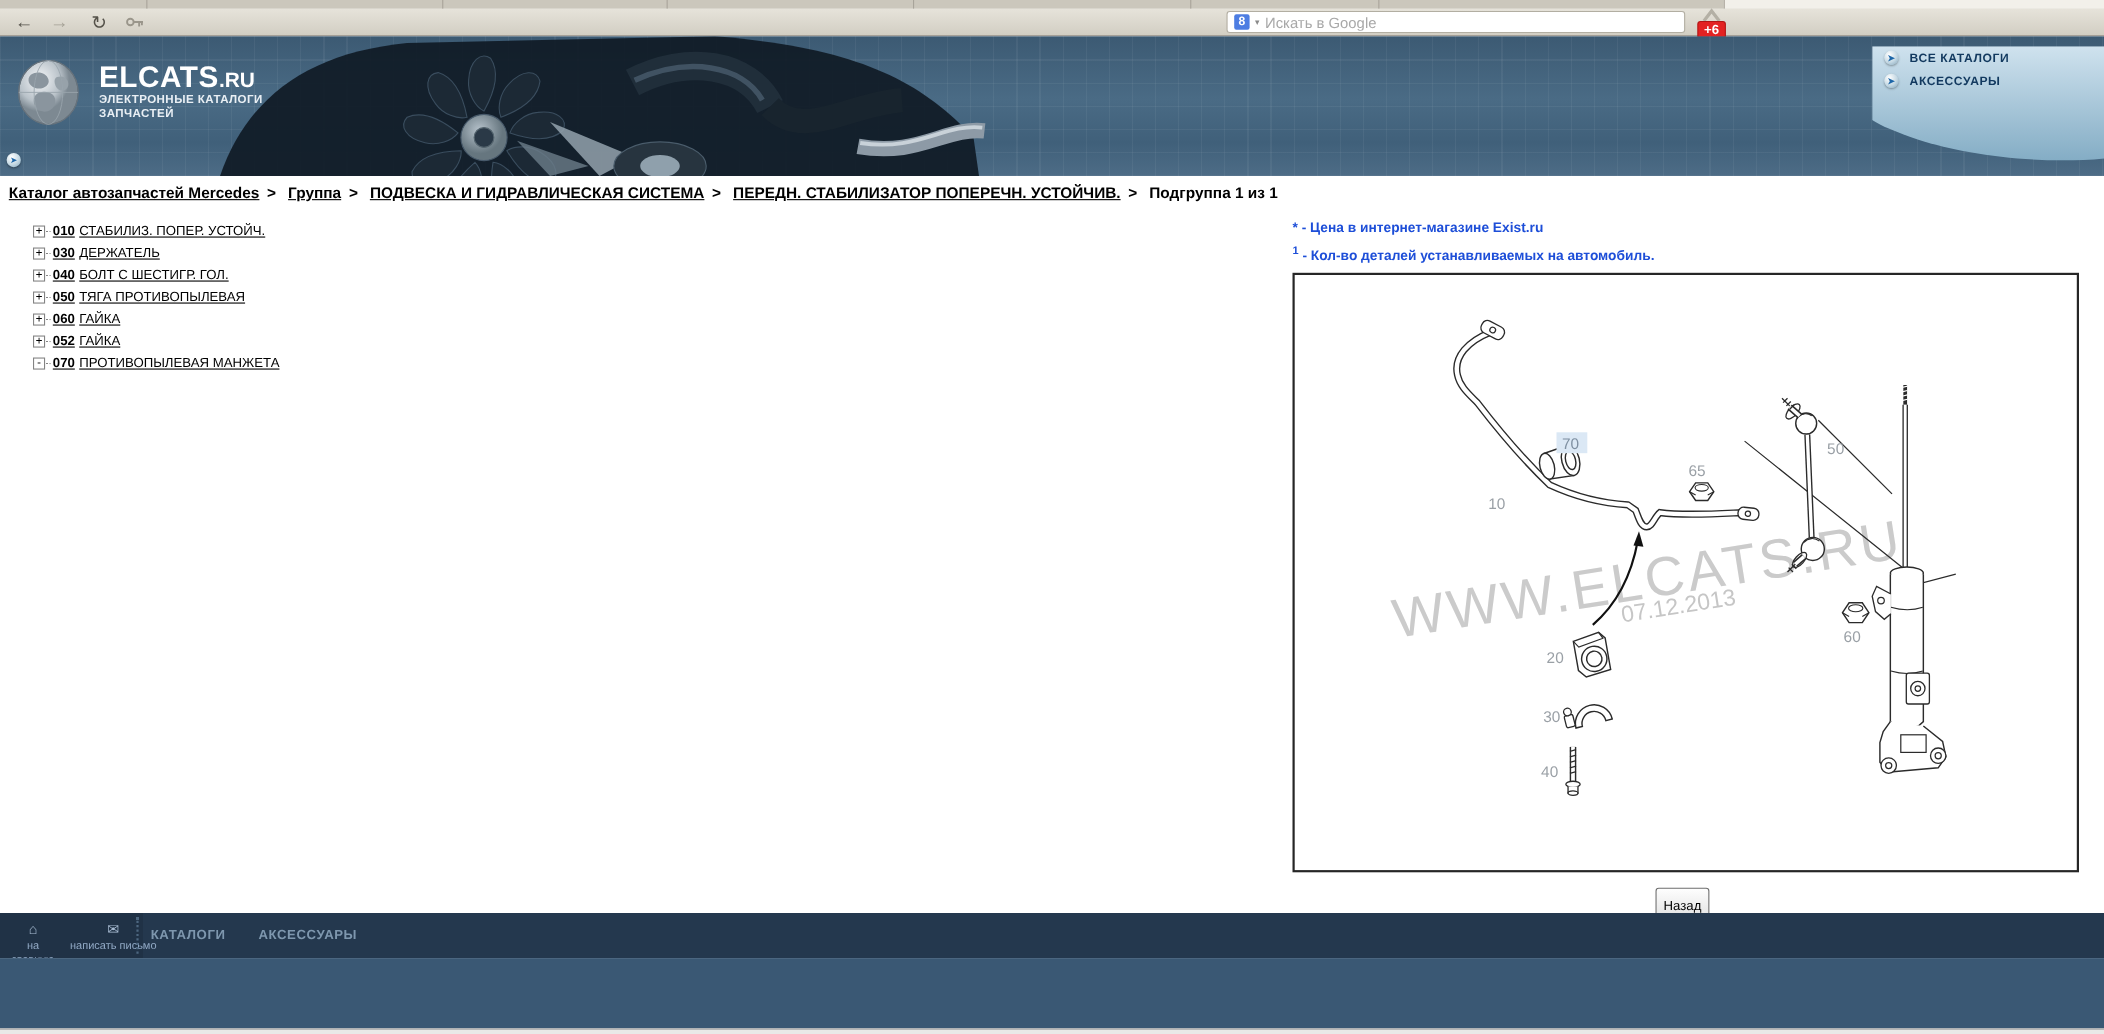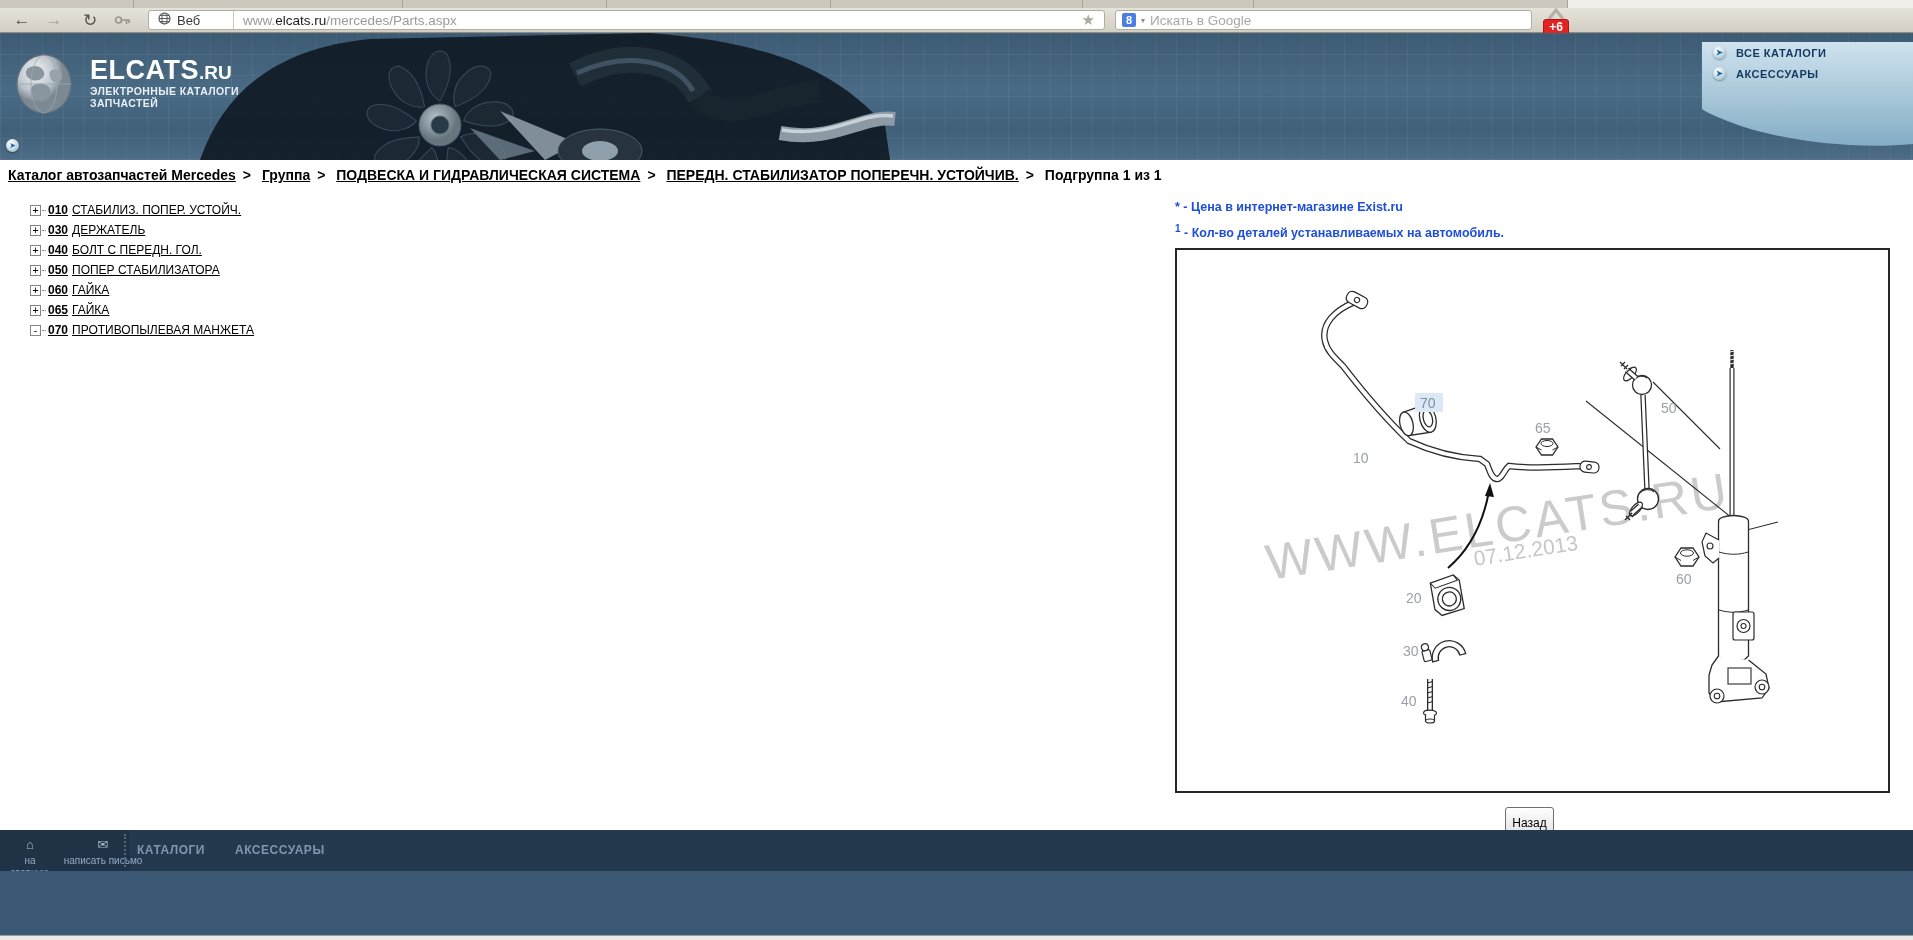--- a/index.html
+++ b/index.html
@@ -129,34 +129,20 @@
   <div class="nav-btn" style="left:8px">←</div>
   <div class="nav-btn dim" style="left:40px">→</div>
   <div class="nav-btn" style="left:76px">↻</div>
   <div class="nav-btn" style="left:108px">
     <svg width="17" height="10" viewBox="0 0 17 10">
       <circle cx="4.5" cy="5" r="3" fill="none" stroke="#9a968b" stroke-width="1.7"></circle>
       <path d="M7.5,5 H16 M12.5,5 V9 M15,5 V8" stroke="#9a968b" stroke-width="1.7" fill="none"></path>
     </svg>
   </div>
 
-  <div class="urlbar">
-    <div class="web-seg">
-      <span>
-        <svg width="13" height="13" viewBox="0 0 13 13">
-          <circle cx="6.5" cy="6.5" r="5.5" fill="none" stroke="#5a5a5a" stroke-width="1.2"></circle>
-          <ellipse cx="6.5" cy="6.5" rx="2.6" ry="5.5" fill="none" stroke="#5a5a5a" stroke-width="1"></ellipse>
-          <path d="M1,6.5 H12 M1.8,3.4 H11.2 M1.8,9.6 H11.2" stroke="#5a5a5a" stroke-width="1" fill="none"></path>
-        </svg>
-      </span>
-      <span>Веб</span>
-    </div>
-    <div class="url-text"><span>www.</span><span class="url-domain">elcats.ru</span><span>/mercedes/Parts.aspx</span></div>
-    <div class="url-star">★</div>
-  </div>
 
   <div class="searchbox">
     <span class="g8">8</span>
     <span class="caret">▾</span>
     <input class="search-input" placeholder="Искать в Google" style="">
   </div>
 
   <svg class="abs" style="left:1546px; top:-1px;" width="20" height="12" viewBox="0 0 20 12">
     <path d="M3,12 L10,3 L17,12" stroke="#b4b0a5" stroke-width="3" fill="none"></path>
   </svg>
@@ -271,41 +257,41 @@
       <span class="expbox">+</span>
       <span class="tree-dash"></span>
       <span class="tree-num">030</span>
       <span class="tree-label">ДЕРЖАТЕЛЬ</span>
     </div>
 
     <div class="tree-row">
       <span class="expbox">+</span>
       <span class="tree-dash"></span>
       <span class="tree-num">040</span>
-      <span class="tree-label">БОЛТ С ПЕРЕДН. ГОЛ.</span>
+      <span class="tree-label">БОЛТ С ШЕСТИГР. ГОЛ.</span>
     </div>
 
     <div class="tree-row">
       <span class="expbox">+</span>
       <span class="tree-dash"></span>
       <span class="tree-num">050</span>
-      <span class="tree-label">ПОПЕР СТАБИЛИЗАТОРА</span>
+      <span class="tree-label">ТЯГА ПРОТИВОПЫЛЕВАЯ</span>
     </div>
 
     <div class="tree-row">
       <span class="expbox">+</span>
       <span class="tree-dash"></span>
       <span class="tree-num">060</span>
       <span class="tree-label">ГАЙКА</span>
     </div>
 
     <div class="tree-row">
       <span class="expbox">+</span>
       <span class="tree-dash"></span>
-      <span class="tree-num">065</span>
+      <span class="tree-num">052</span>
       <span class="tree-label">ГАЙКА</span>
     </div>
 
     <div class="tree-row">
       <span class="expbox">-</span>
       <span class="tree-dash"></span>
       <span class="tree-num">070</span>
       <span class="tree-label">ПРОТИВОПЫЛЕВАЯ МАНЖЕТА</span>
     </div>
   </div>

